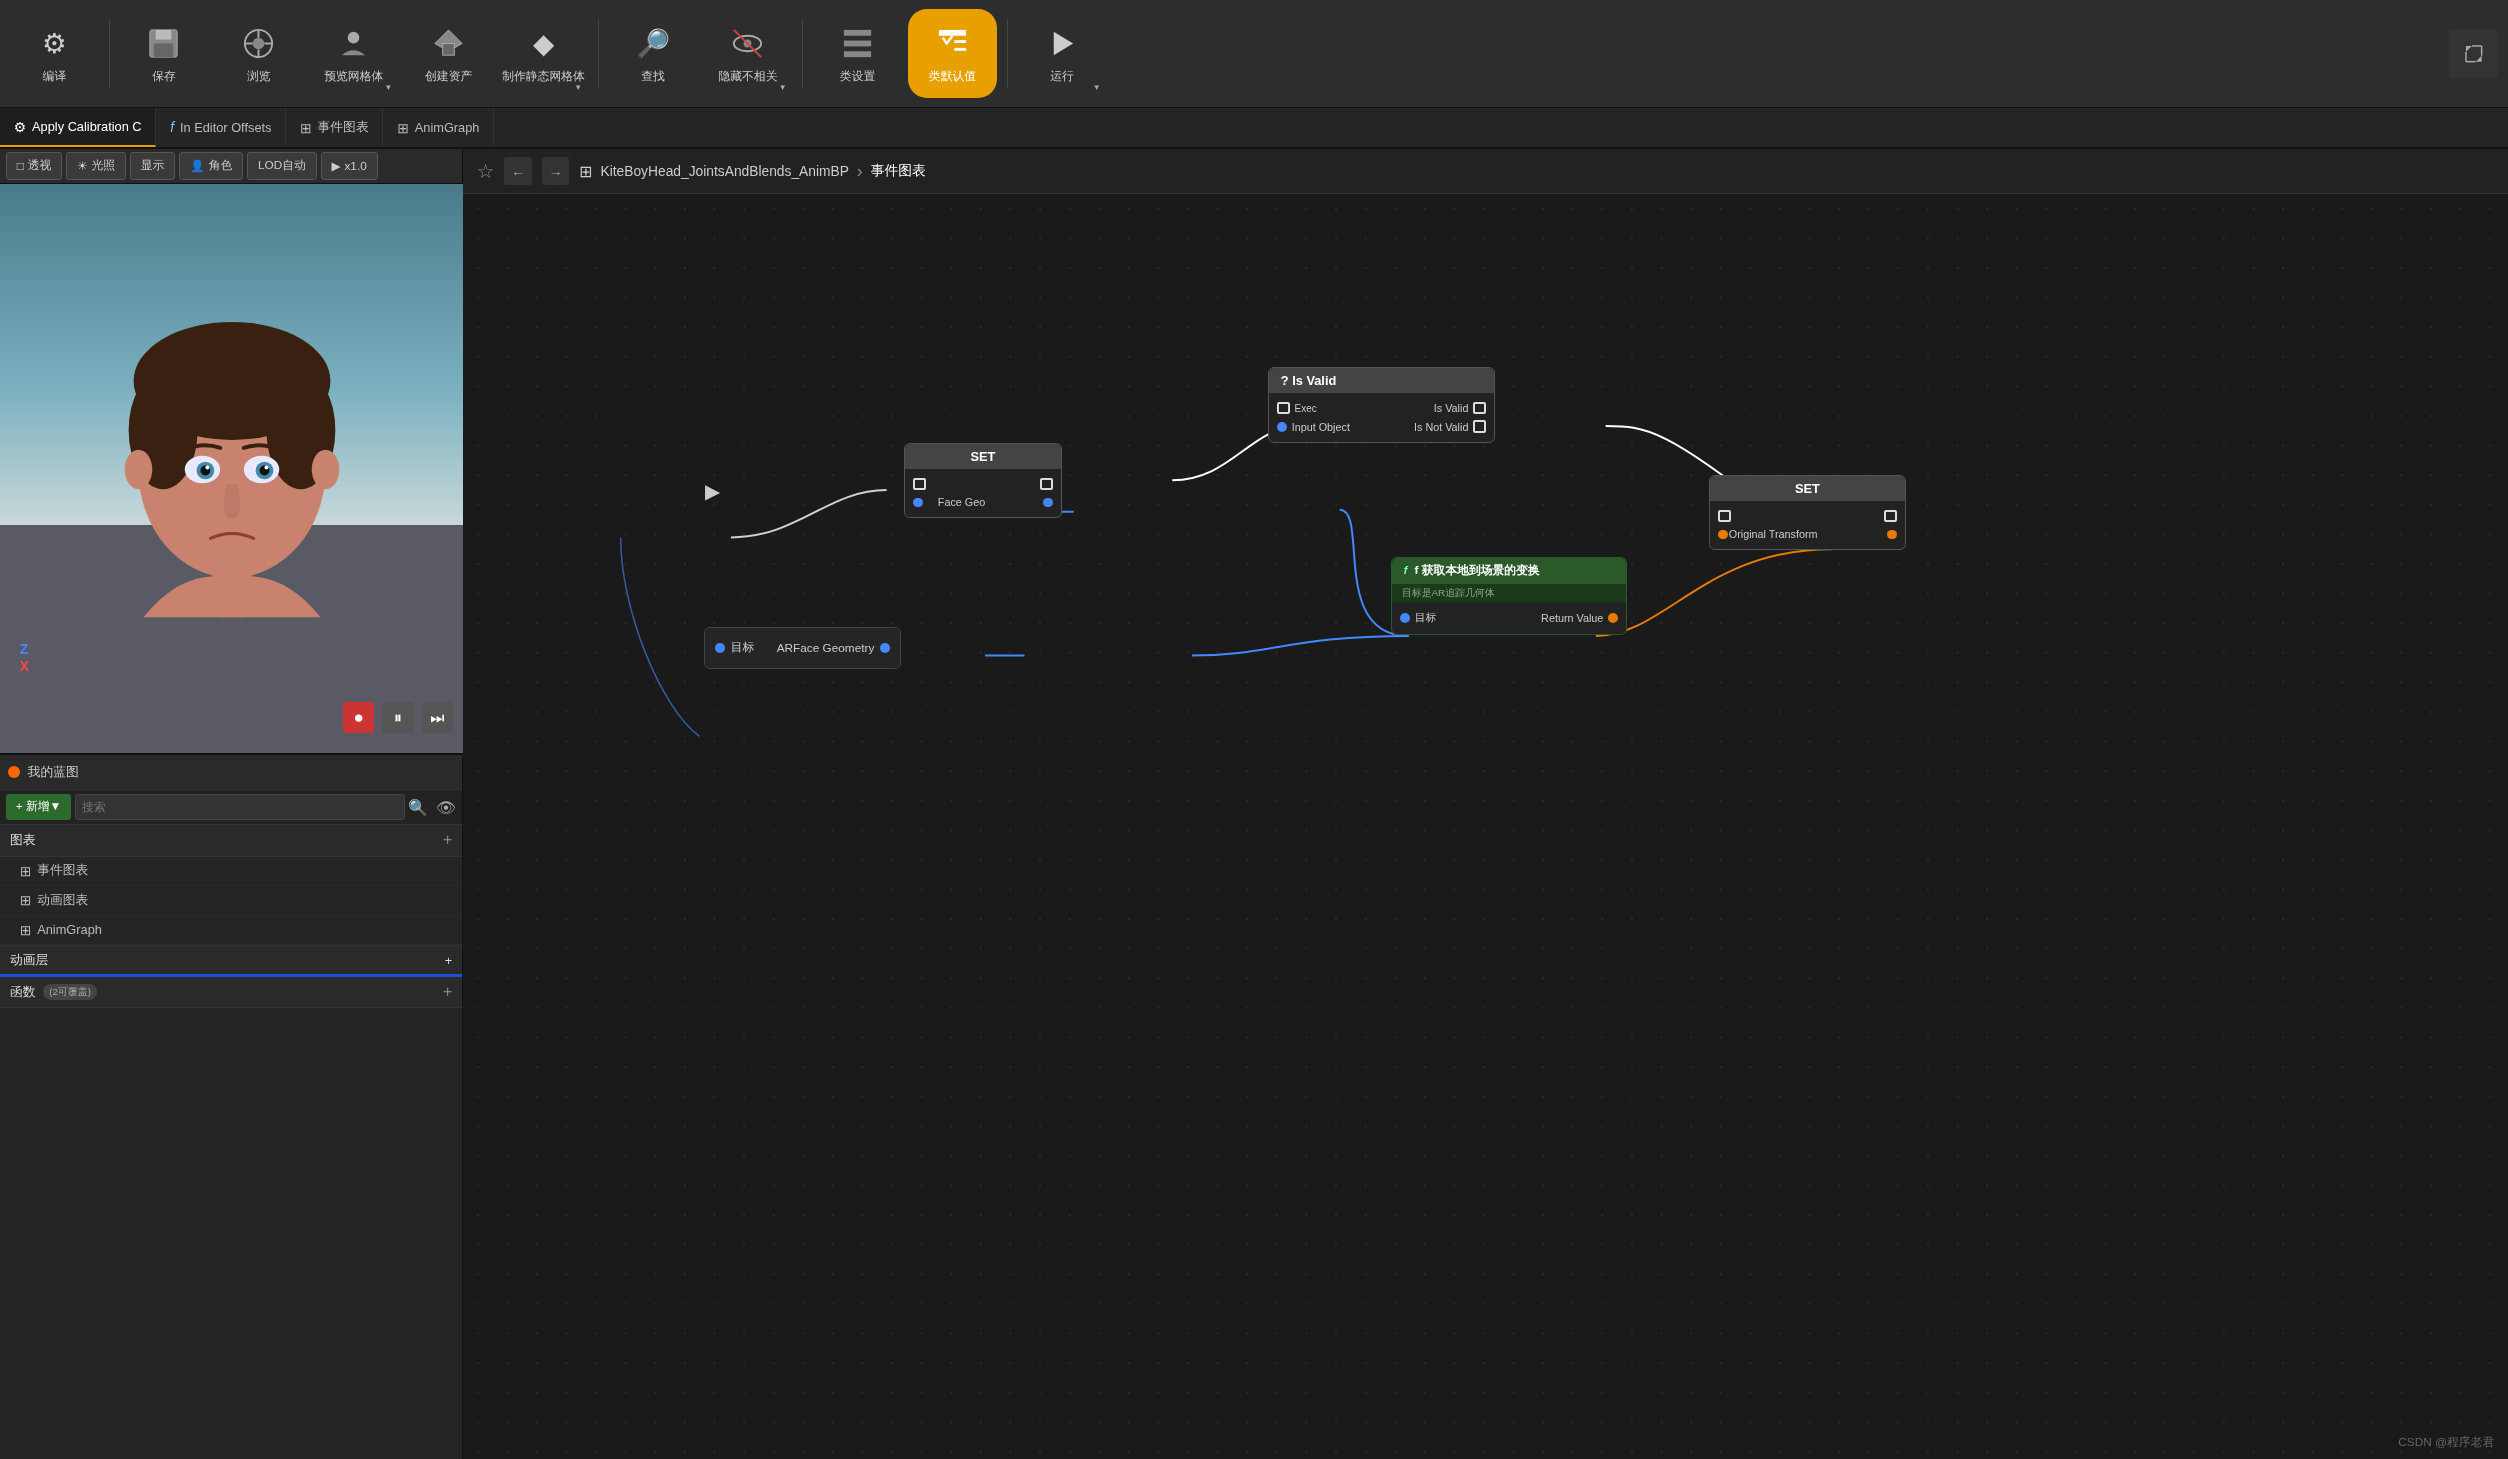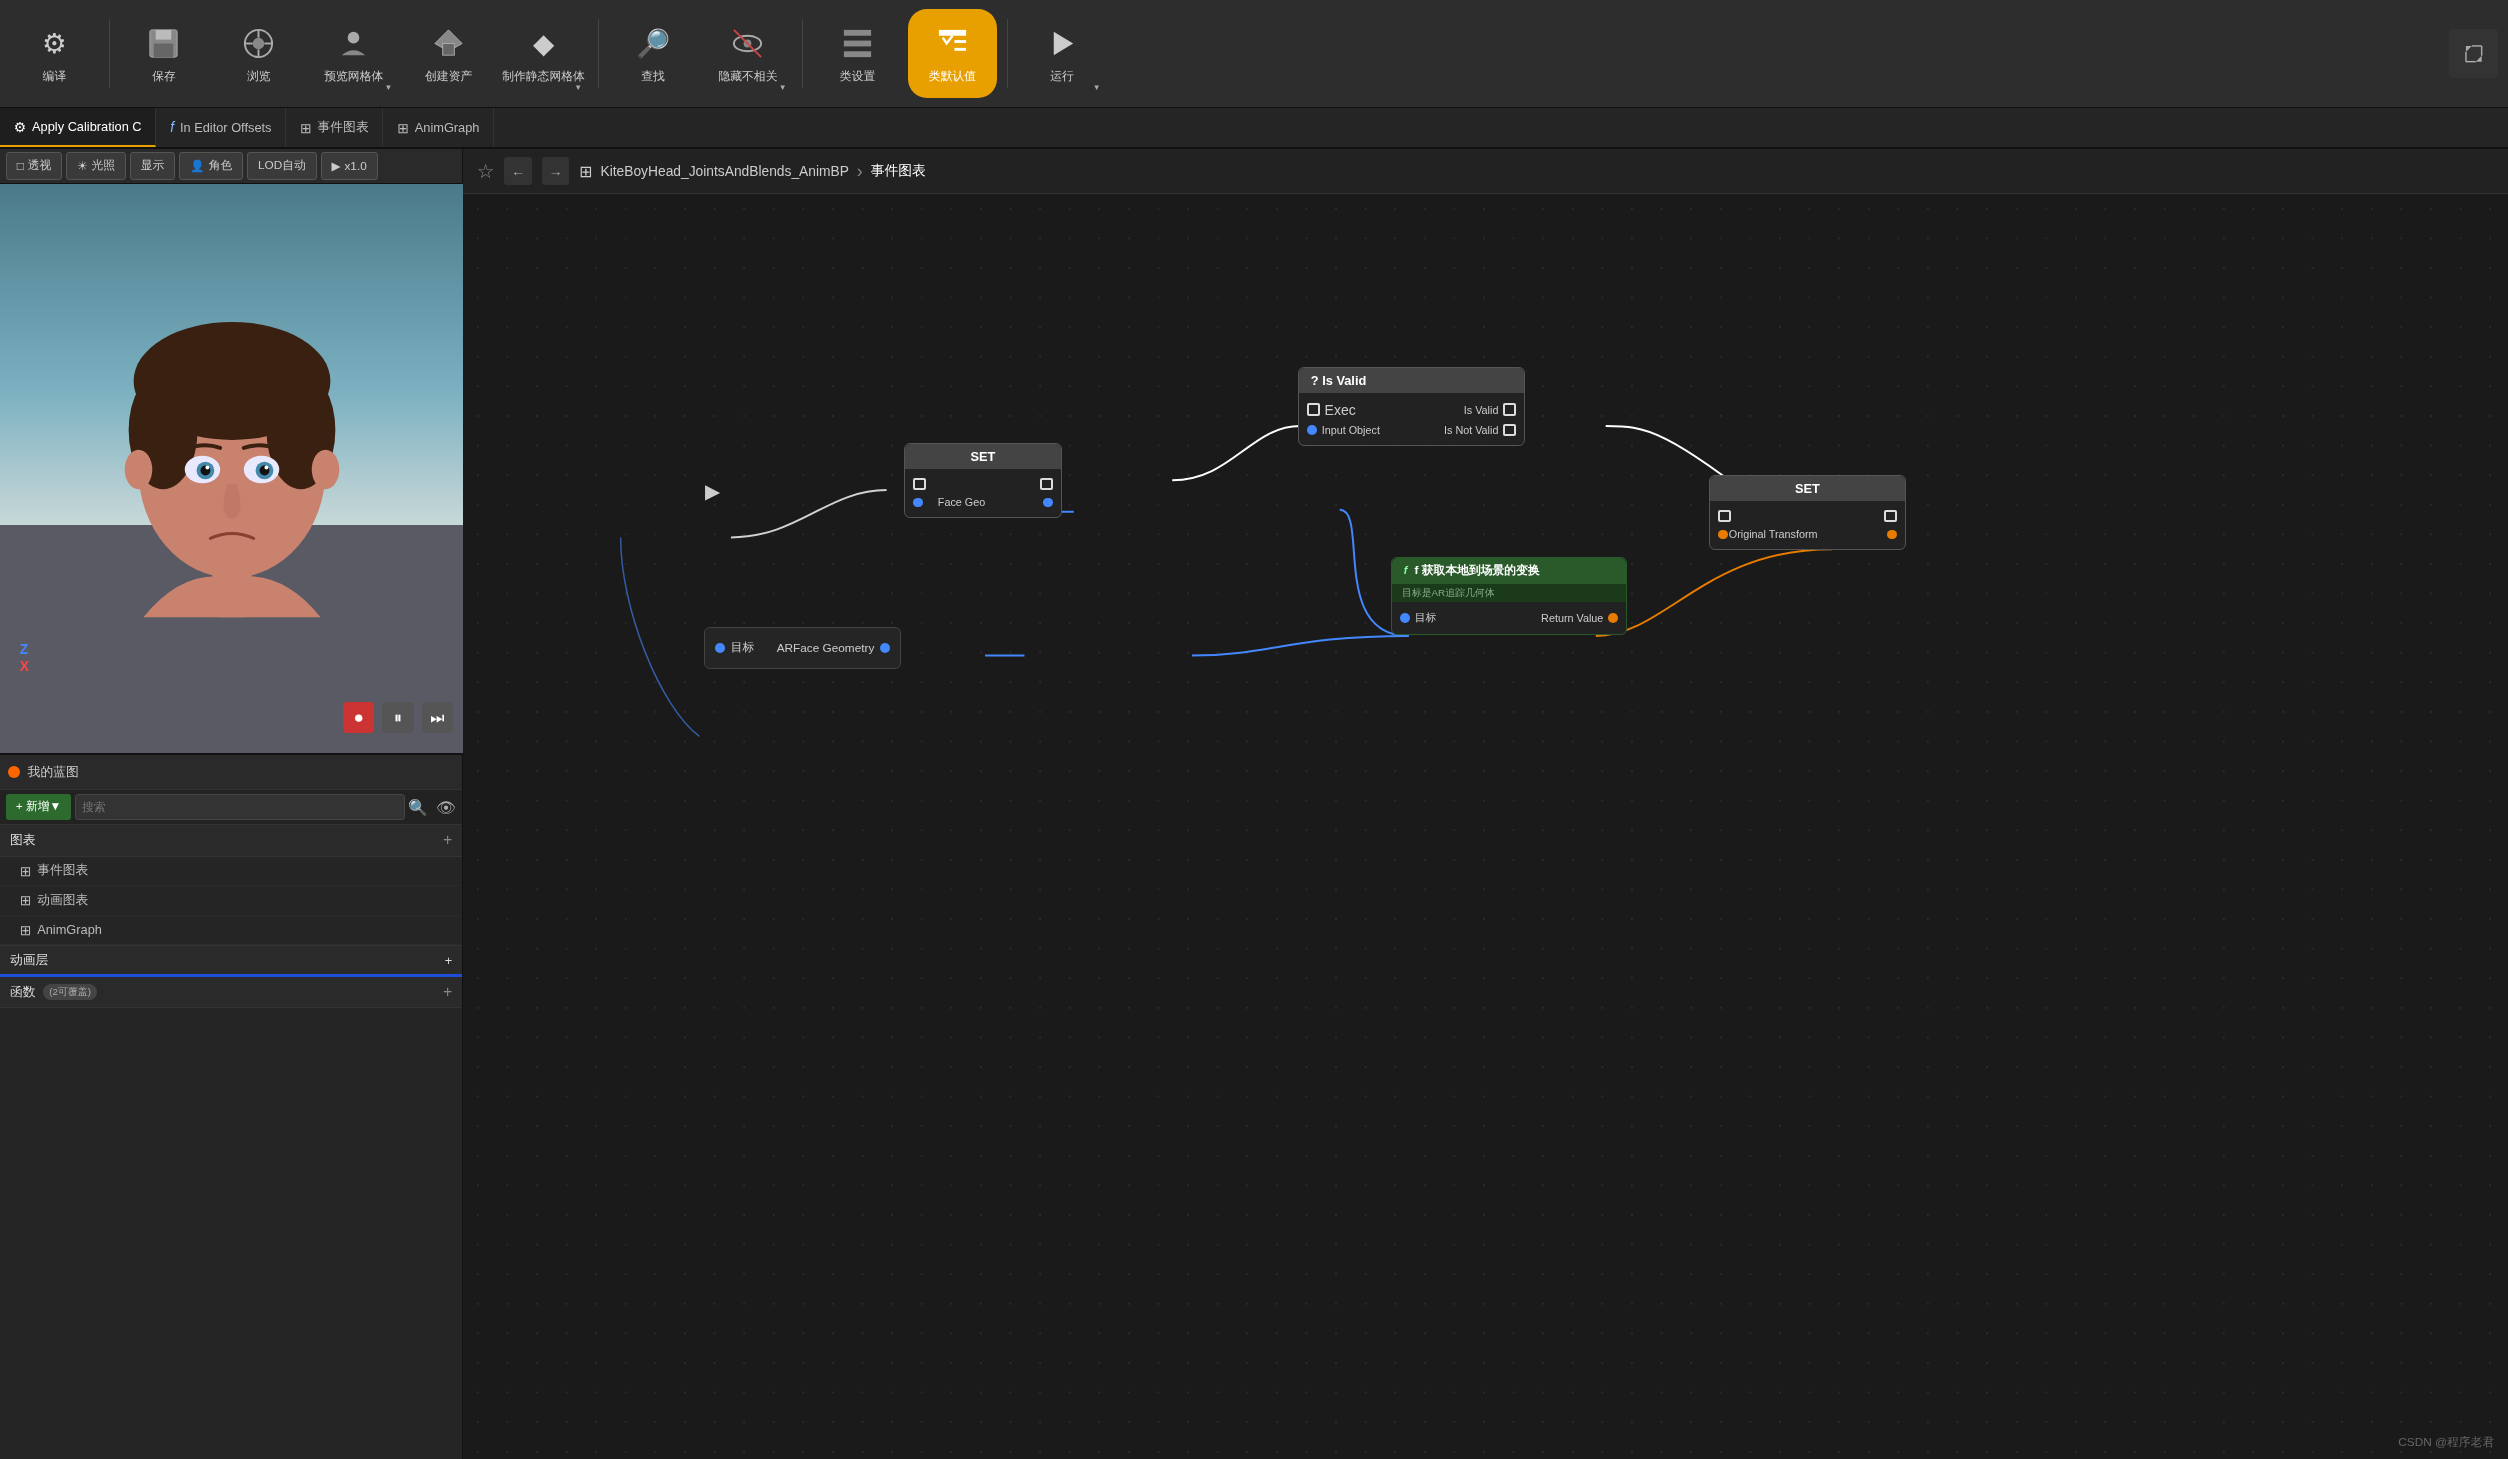--- a/index.html
+++ b/index.html
@@ -708,29 +708,29 @@
           <div style="display:flex; align-items:center; padding:3px 7.9px; justify-content:space-between;">
             <div style="display:flex; align-items:center; gap:15px;">
               <div style="width:9.9px;height:9.9px;border-radius:50%;background:#4488ff;"></div>
               <span style="font-size:10.8px; color:#ccc;">Face Geo</span>
             </div>
             <div style="width:9.9px;height:9.9px;border-radius:50%;background:#4488ff;"></div>
           </div>
         </div>
       </div>
 
-      <div style="position:absolute; top:173px; left:835px; background:#2a2a2a; border:1px solid #555; border-radius:5.9px; min-width:227px;">
+      <div style="position:absolute; top:173px; left:805px; background:#2a2a2a; border:1px solid #555; border-radius:5.9px; min-width:227px;">
         <div style="background:#444; padding:4.9px 11.8px; border-radius:5.9px 5.9px 0 0; font-size:12.8px; color:#fff; font-weight:bold;">
           <span>? Is Valid</span>
         </div>
         <div style="background:#222; border-radius:0 0 5.9px 5.9px; padding:5.9px 0;">
           <div style="display:flex; align-items:center; padding:3px 7.9px; justify-content:space-between;">
             <div style="display:flex; align-items:center; gap:4.9px;">
               <div style="width:12.8px;height:12.8px;border:2px solid #ddd;border-radius:2px;"></div>
-              <span style="font-size:14px; color:#ccc;">Exec</span>
+              <span style="font-size:10px; color:#ccc;">Exec</span>
             </div>
             <div style="display:flex; align-items:center; gap:4.9px;">
               <span style="font-size:10.8px; color:#ccc;">Is Valid</span>
               <div style="width:12.8px;height:12.8px;border:2px solid #ddd;border-radius:2px;"></div>
             </div>
           </div>
           <div style="display:flex; align-items:center; padding:3px 7.9px; justify-content:space-between;">
             <div style="display:flex; align-items:center; gap:4.9px;">
               <div style="width:9.9px;height:9.9px;border-radius:50%;background:#4488ff;"></div>
               <span style="font-size:10.8px; color:#ccc;">Input Object</span>

